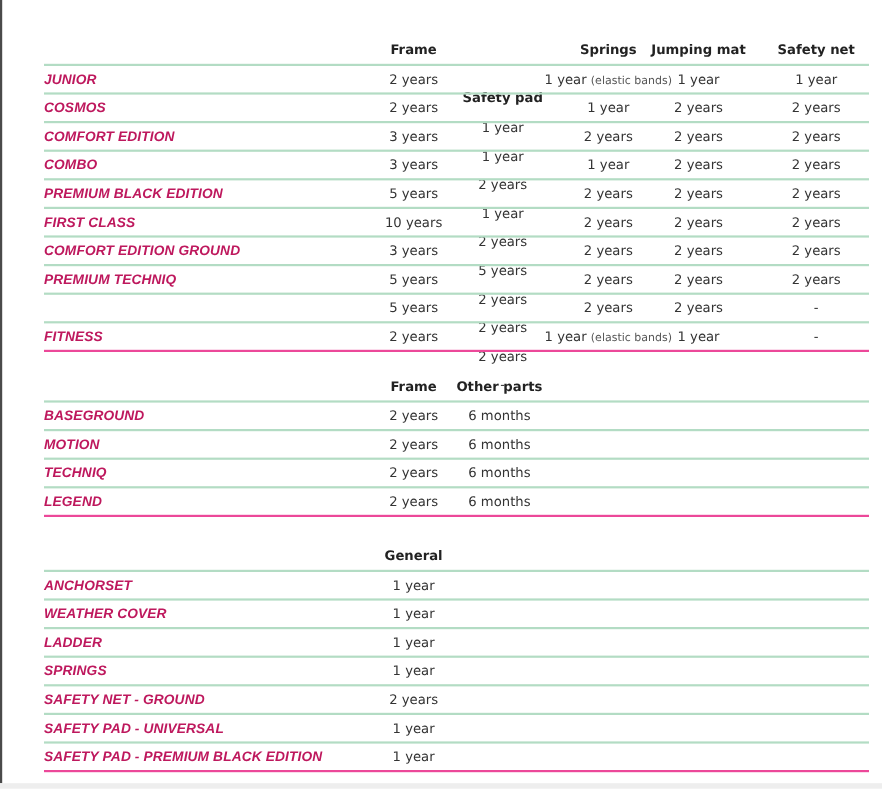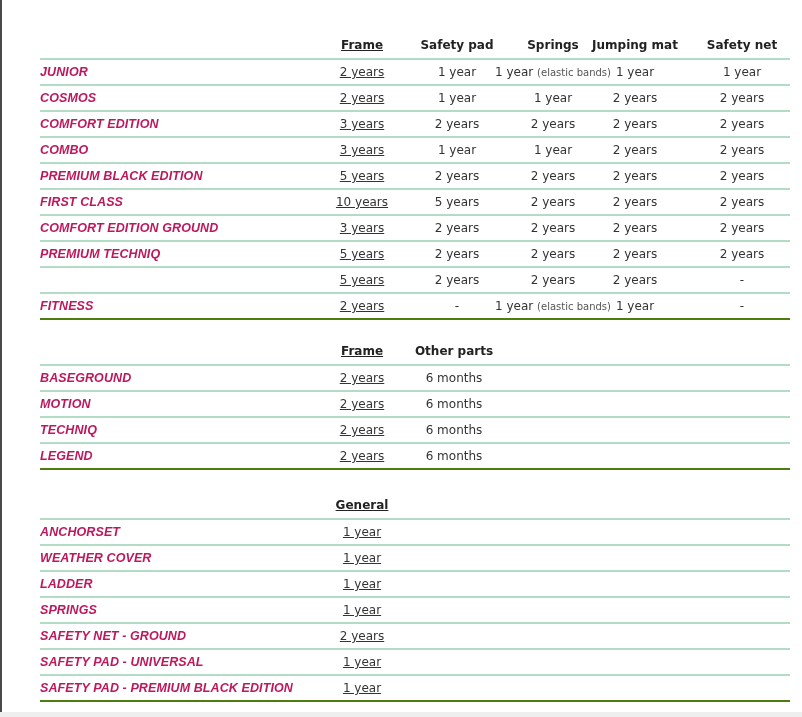--- a/index.html
+++ b/index.html
@@ -13,39 +13,39 @@
       position: absolute; left: 0; top: 0; width: 2px; height: 712px;
       background: #4a4a4a;
     }
     .bottom-strip {
       position: absolute; left: 0; bottom: 0; width: 802px; height: 5px;
       background: #eeeeee;
     }
     .section { position: absolute; left: 40px; width: 750px; }
     .head-row { position: relative; height: 26px; }
     .row { position: relative; height: 24px; border-top: 2px solid #b3dcc4; }
-    .row.last { border-bottom: 2px solid #4d7c0f; }
+    .row.last { border-bottom: 2px solid #ec4899; }
     .hcell {
       position: absolute; top: 6px; transform: translateX(-50%);
       font-weight: bold; font-size: 12px; color: #222; white-space: nowrap;
     }
     .name {
       position: absolute; left: 0; top: 5px;
       font-family: "Liberation Sans", sans-serif;
       font-weight: bold; font-style: italic; font-size: 12.5px;
       color: #be185d; letter-spacing: 0.1px; white-space: nowrap;
     }
     .cell {
       position: absolute; top: 5px; transform: translateX(-50%);
       font-size: 12px; color: #333; white-space: nowrap;
     }
     .cell .note { font-size: 10px; color: #555; }
     
-    .c0 { left: 322px; text-decoration: underline; }
-    .c1 { left: 417px; }
+    .c0 { left: 336px; }
+    .c1 { left: 417px; margin-top: 44px; }
     .c2 { left: 513px; }
     .c3 { left: 595px; }
     .c4 { left: 702px; }
     .s2c1 { left: 414px; }
   </style>
 </head>
 <body>
 
 <div class="left-border"></div>
 <div class="bottom-strip"></div>

